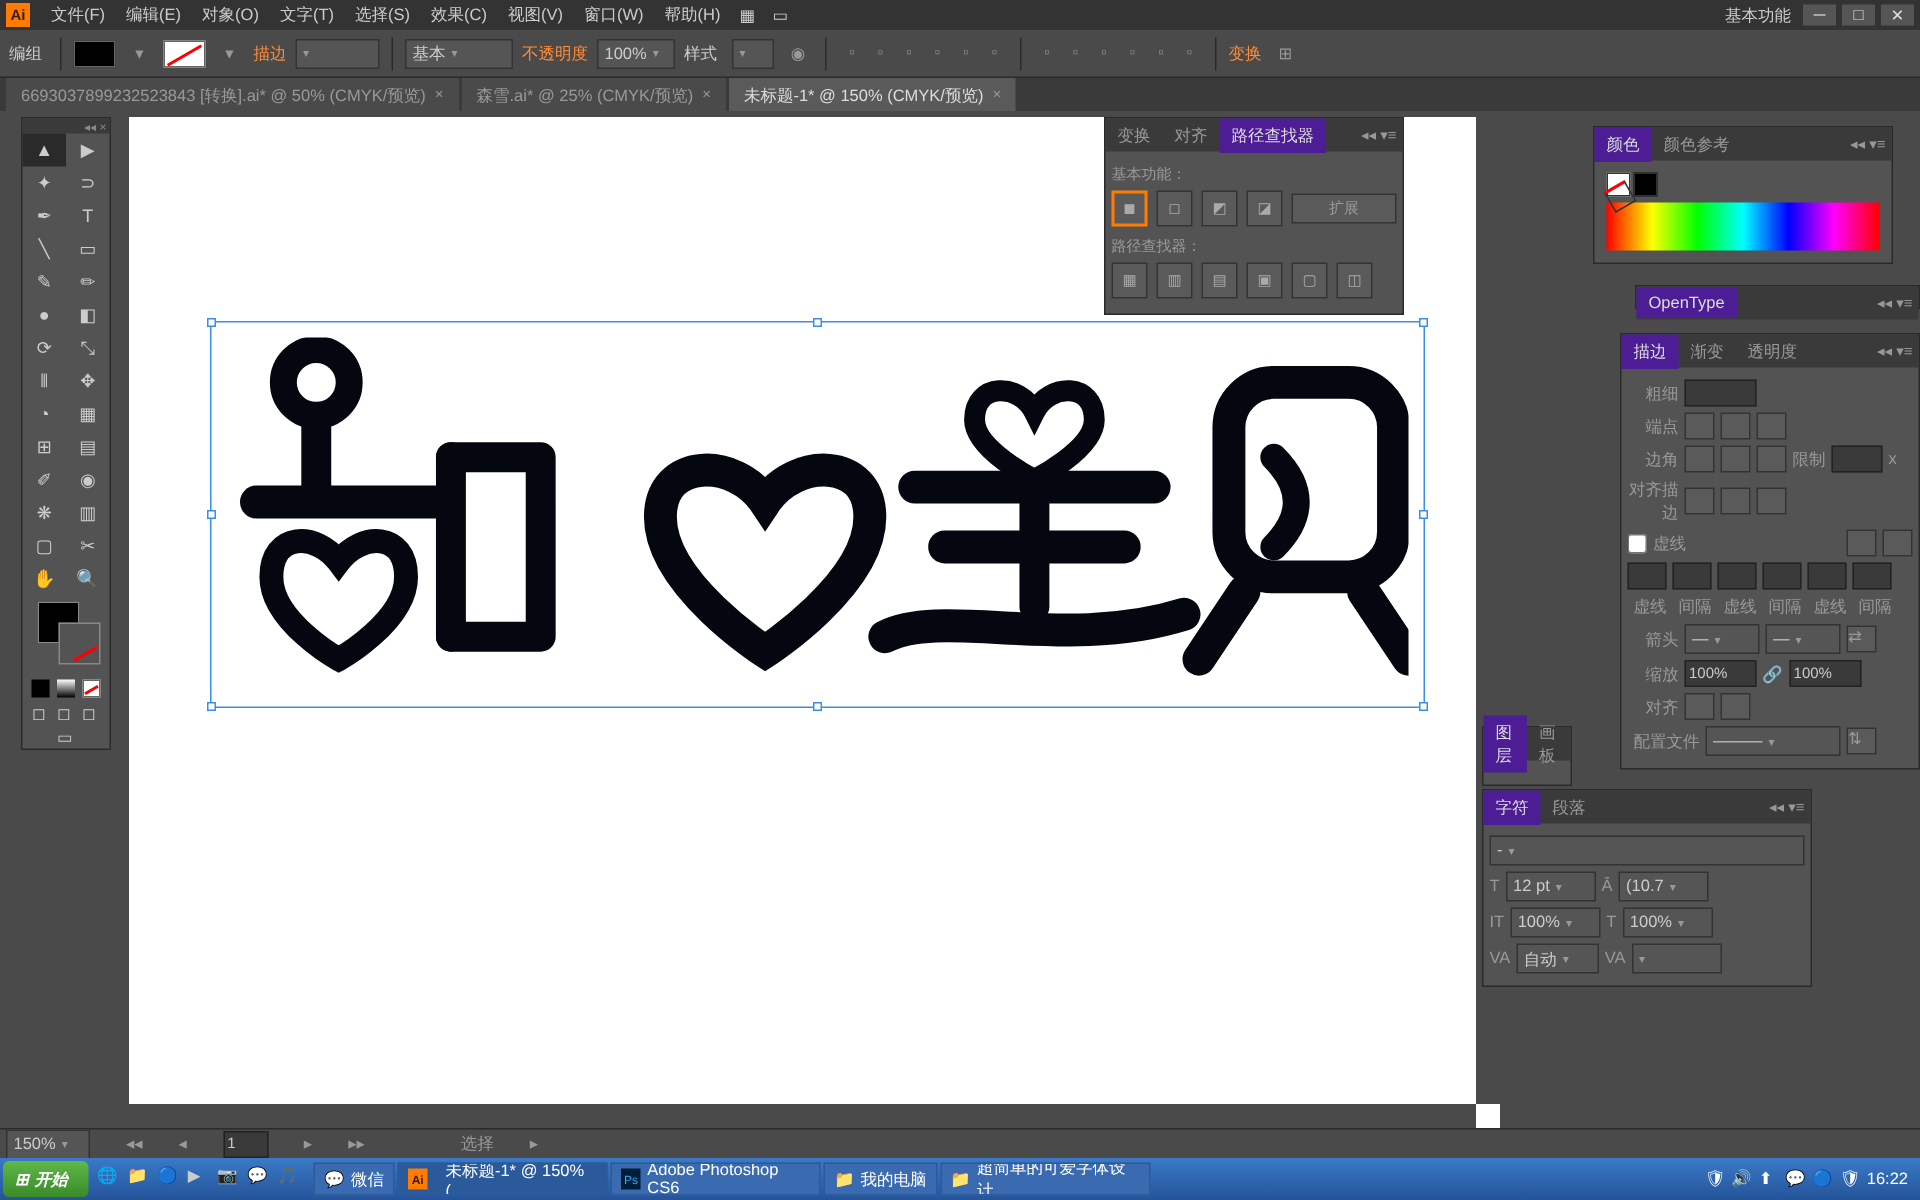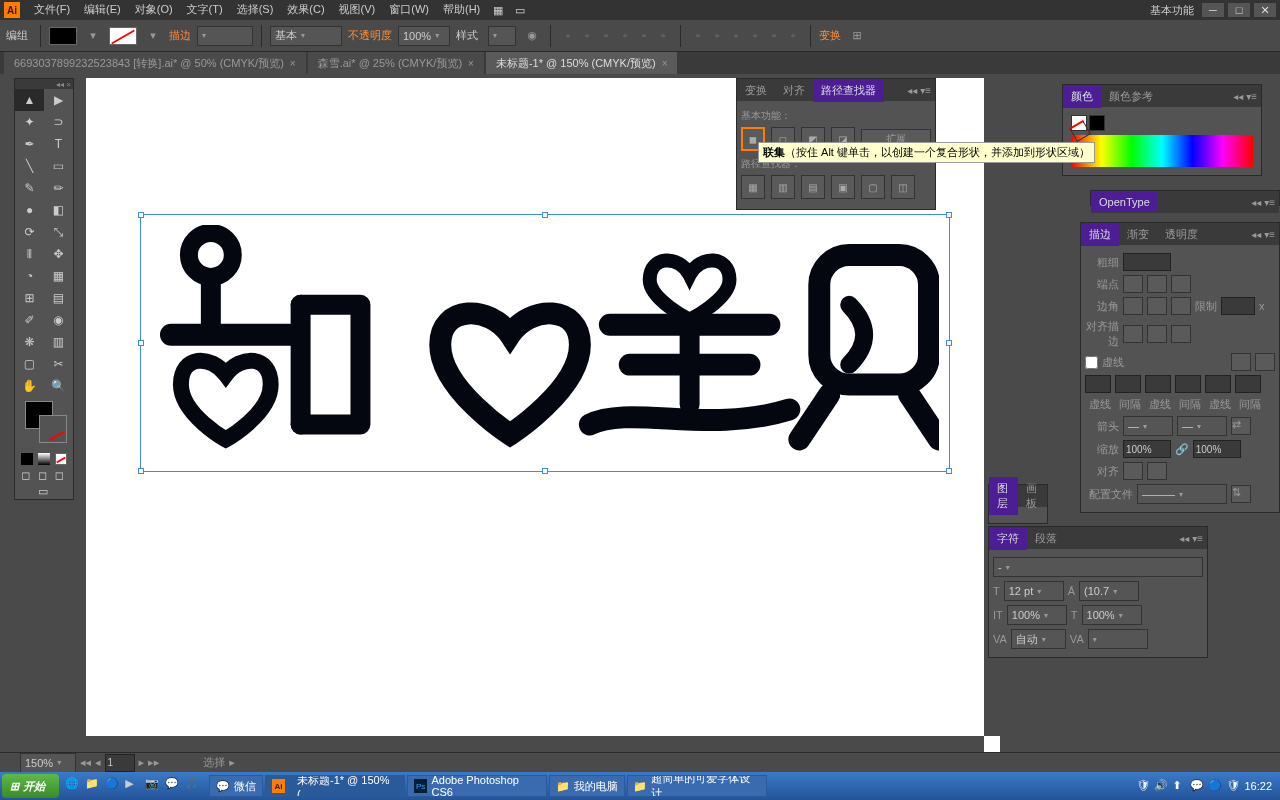--- a/index.html
+++ b/index.html
@@ -62,21 +62,21 @@
 .color-mini span{width:16px;height:16px;border:1px solid #333}
 .spectrum{height:32px;margin:4px;background:linear-gradient(to right,red,yellow,lime,cyan,blue,magenta,red)}
 .opentype{right:0;top:116px;width:190px;height:16px}
 .stroke-panel{right:0;top:148px;width:200px}
 .sp-row{display:flex;align-items:center;gap:4px;margin:4px 0;font-size:10px;color:#999}
 .sp-label{width:34px;text-align:right}
 .sp-input{width:48px;height:18px;background:#3a3a3a;border:1px solid #222;color:#ccc;padding:0 2px;font-size:10px}
 .sp-btn{width:20px;height:18px;background:#5a5a5a;border:1px solid #333;cursor:pointer}
 .char-panel{left:988px;top:452px;width:220px}
 .layer-panel{left:988px;top:410px;width:60px;height:40px}
-.statusbar{position:absolute;left:0;right:0;bottom:28px;height:20px;background:#4a4a4a;border-top:1px solid #2a2a2a;display:flex;align-items:center;padding:0 20px;gap:4px;font-size:10px;color:#999}
+.statusbar{position:absolute;left:0;right:0;bottom:28px;height:20px;background:#4a4a4a;border-top:1px solid #2a2a2a;display:flex;align-items:center;padding:0 4px;gap:24px;font-size:10px;color:#999}
 .taskbar{position:absolute;left:0;right:0;bottom:0;height:28px;background:linear-gradient(#3a7ac8,#245399);display:flex;align-items:center;padding:0 2px;gap:2px}
 .start-btn{height:24px;padding:0 14px 0 8px;background:linear-gradient(#5fb948,#3a8a2a);border-radius:4px;color:#fff;font-weight:bold;display:flex;align-items:center;gap:4px;cursor:pointer;font-style:italic}
 .task-item{height:22px;padding:0 6px;background:#3a6bb0;border:1px solid #2a5a99;color:#fff;display:flex;align-items:center;gap:4px;font-size:10px;cursor:pointer;max-width:140px;overflow:hidden}
 .task-item.active{background:#2a5a99}
 .tray{margin-left:auto;display:flex;align-items:center;gap:4px;color:#fff;padding:0 6px;font-size:10px}
 .tray-icon{width:14px;height:14px;cursor:pointer}
 .ql{display:flex;gap:2px;padding:0 4px}
 .ql span{width:18px;height:18px;cursor:pointer}
 .align-row{display:flex;gap:1px}
 .align-row span{width:18px;height:18px;display:flex;align-items:center;justify-content:center;color:#999;cursor:pointer;font-size:10px}
@@ -281,21 +281,20 @@
       <div class="pf-row">
         <div class="pf-btn">▦</div>
         <div class="pf-btn">▥</div>
         <div class="pf-btn">▤</div>
         <div class="pf-btn">▣</div>
         <div class="pf-btn">▢</div>
         <div class="pf-btn">◫</div>
       </div>
     </div>
   </div>
-  <div class="tooltip"><span style="font-weight:bold">联集</span><span>（按住 Alt 键单击，以创建一个复合形状，并添加到形状区域）</span></div>
 
   <div class="panel color-panel">
     <div class="panel-tabs">
       <span class="panel-tab active">颜色</span>
       <span class="panel-tab">颜色参考</span>
       <span class="panel-menu">◂◂ ▾≡</span>
     </div>
     <div class="panel-body">
       <div class="color-mini">
         <span style="background:#fff;position:relative">

